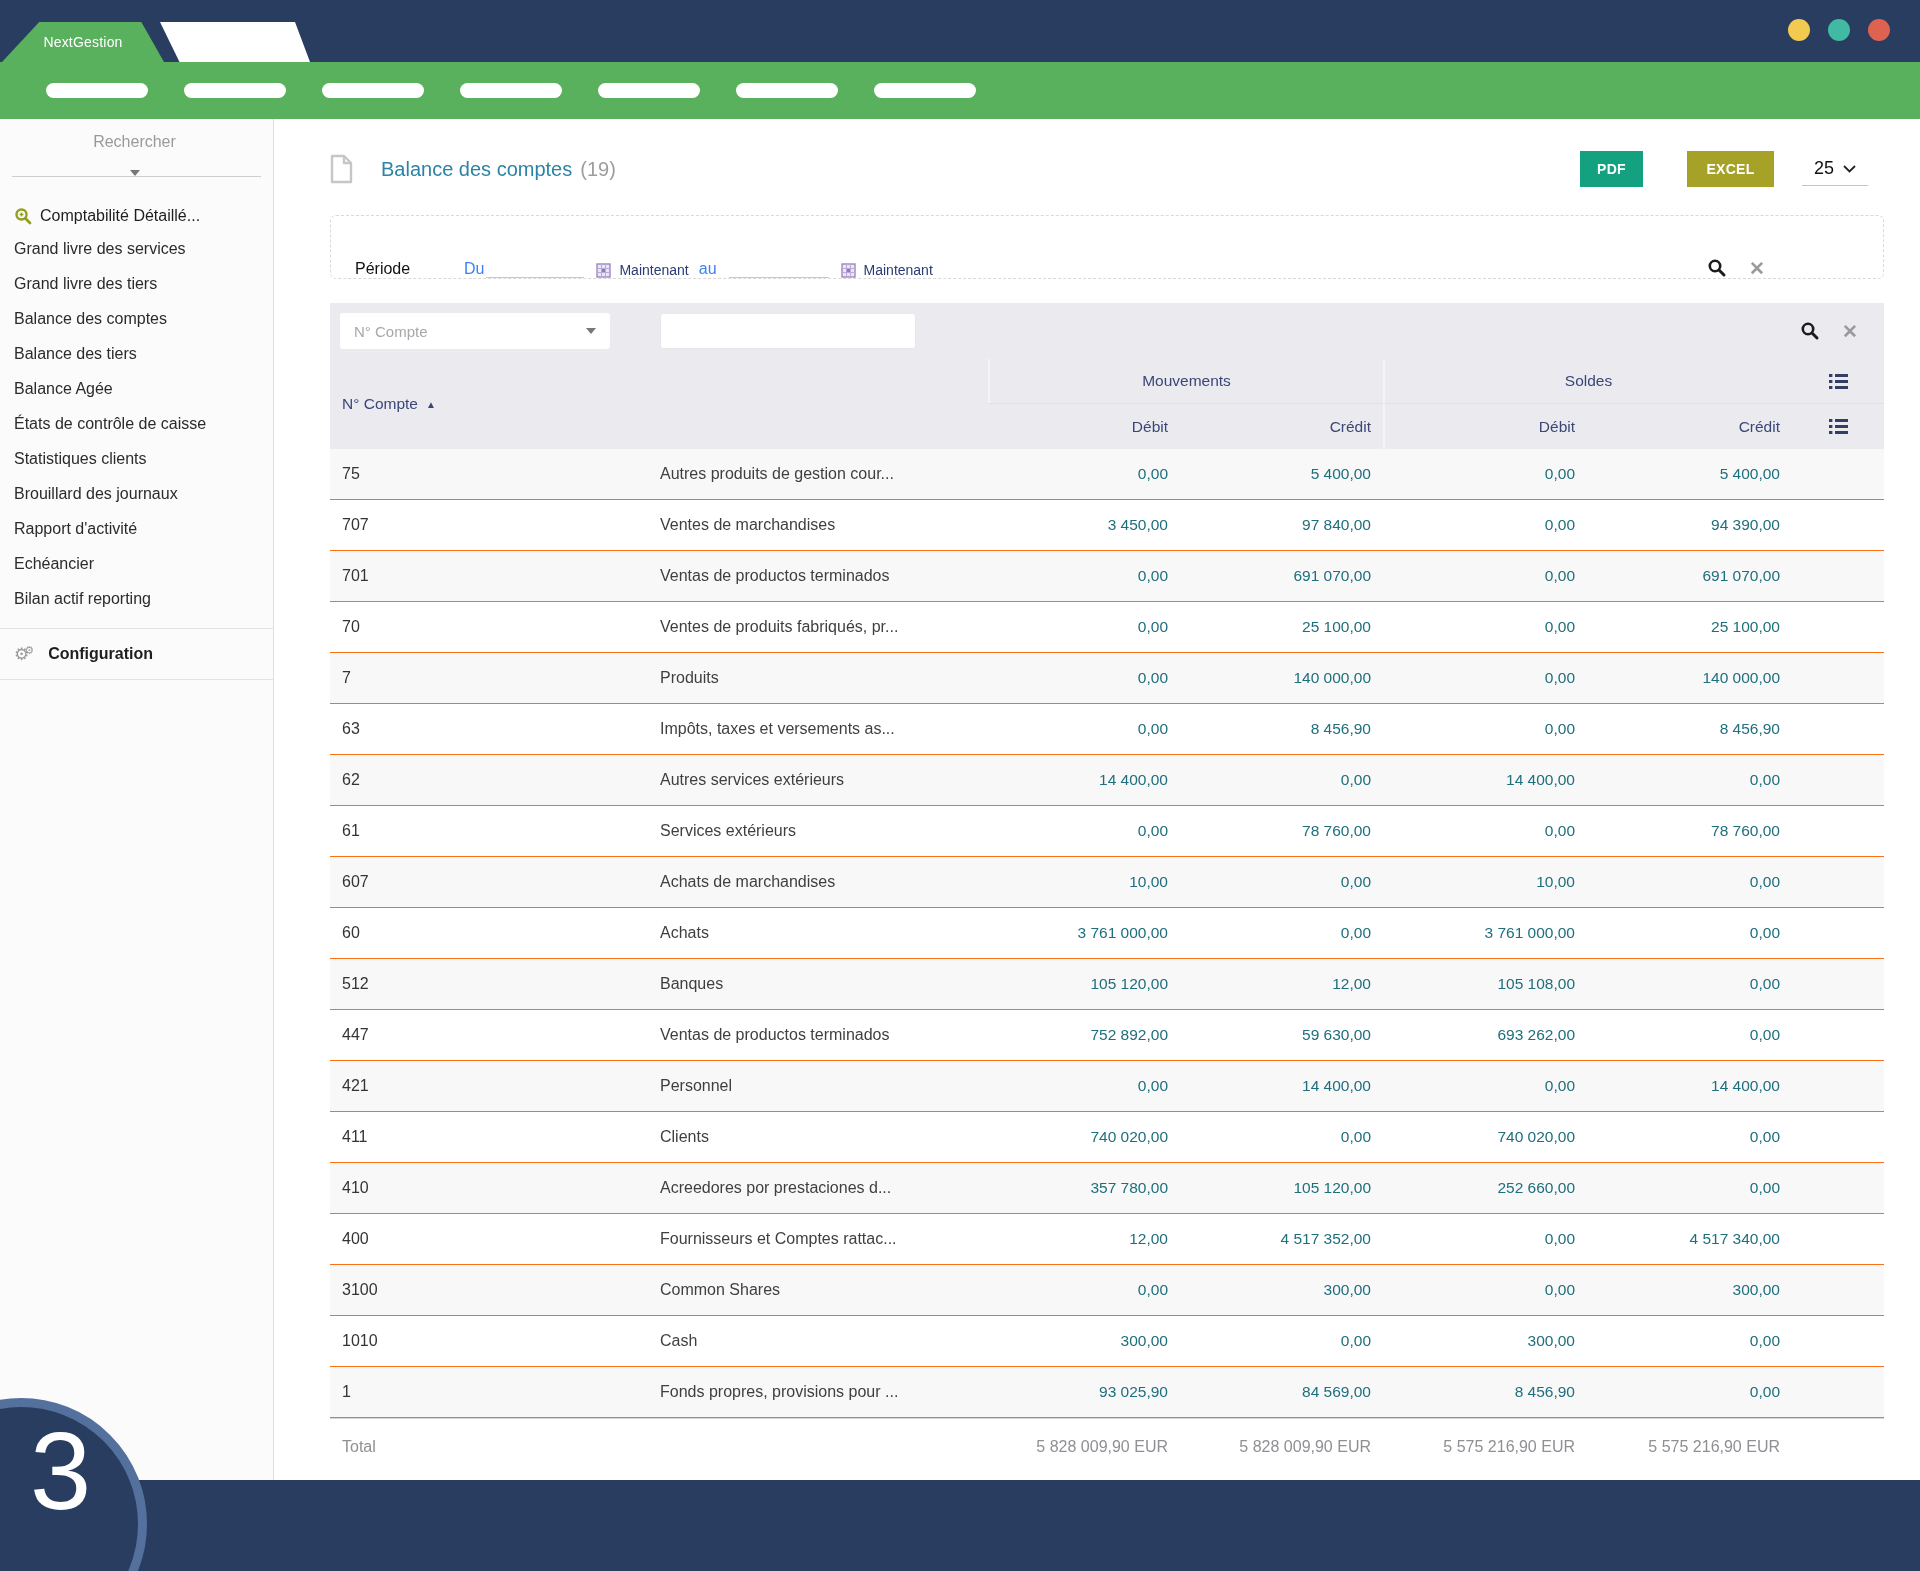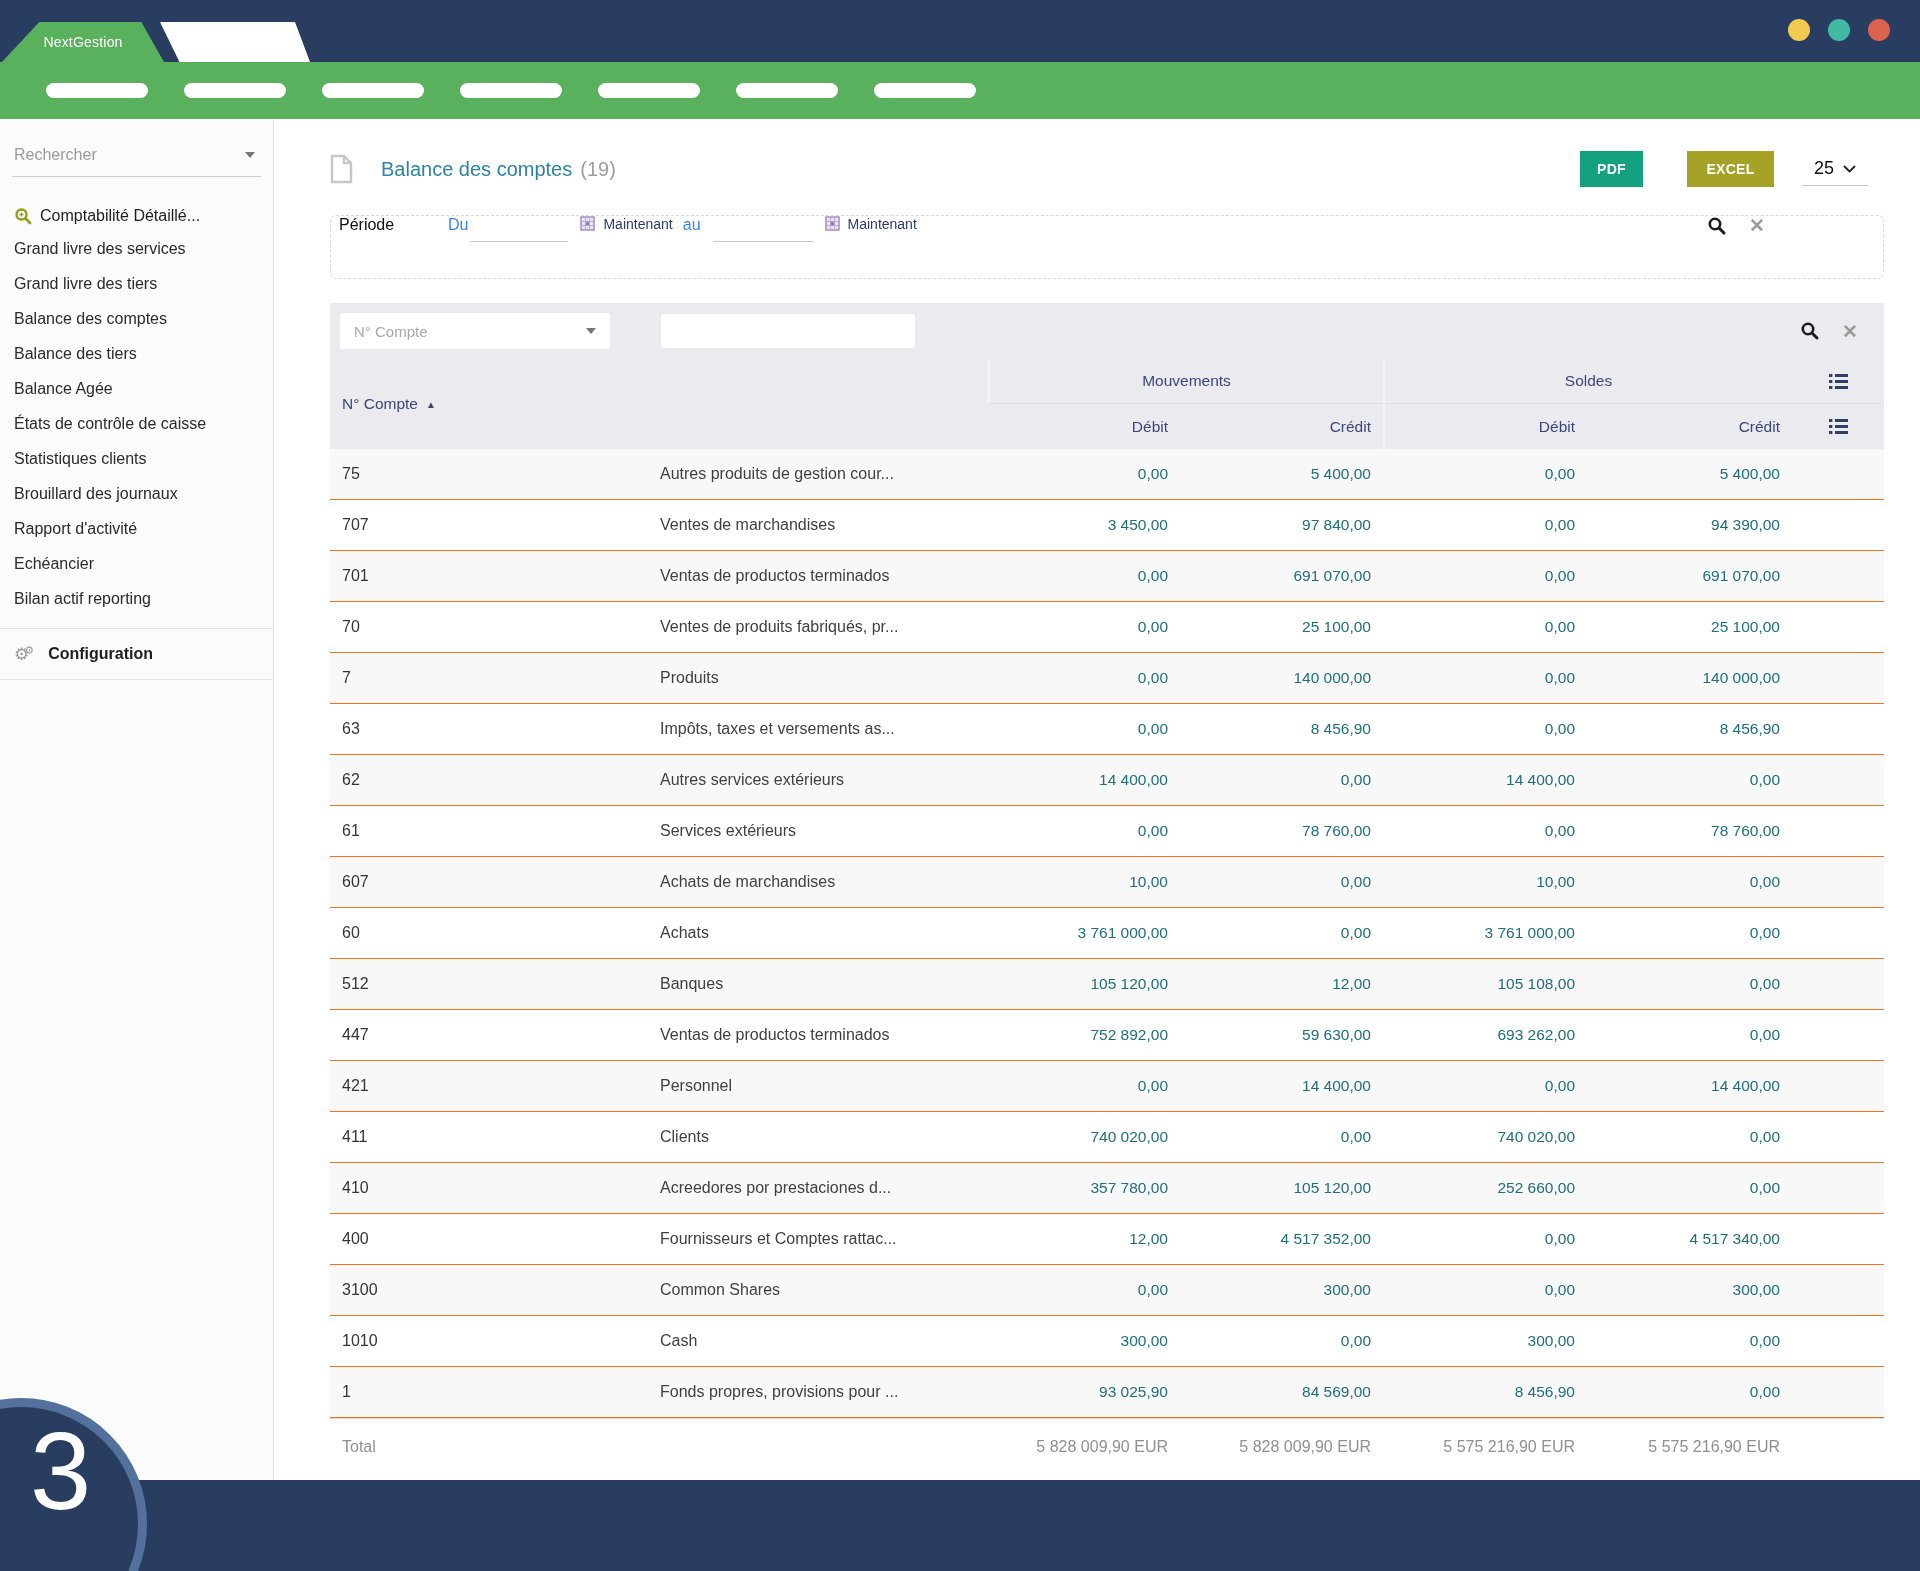--- a/index.html
+++ b/index.html
@@ -21,21 +21,21 @@
   .greennav { height:57px; background:#59b15d; display:flex; align-items:center; padding-left:46px; gap:36px; }
   .pill { display:inline-block; width:102px; height:15px; background:#fff; border-radius:8px; }
 
   
   .app { display:flex; height:1361px; }
   .sidebar { width:274px; background:#fbfbfc; border-right:1px solid #dfdfdf; padding:14px 12px 0 12px; flex:none; }
   .main { flex:1; background:#fff; padding:28px 36px 0 56px; overflow:hidden; }
 
   
   .side-search { display:flex; align-items:center; justify-content:space-between; height:44px;
-    border-bottom:1px solid #cfcfcf; padding:0 6px 0 2px; cursor:pointer; }
+    border-bottom:1px solid #cfcfcf; padding:0 6px 0 2px; cursor:pointer;flex-direction:column; }
   .side-search .ph { color:#9a9a9a; font-size:16px; }
   .caret-down { width:0; height:0; border-left:5px solid transparent; border-right:5px solid transparent; border-top:6px solid #777; }
   .side-section { display:flex; align-items:center; gap:8px; margin:30px 0 6px 2px; font-size:16px; font-weight:normal; color:#1e1e1e;
     white-space:nowrap; overflow:hidden; }
   .side-item { font-size:16px; color:#2b2b2b; padding:8px 0 8px 2px; line-height:19px; cursor:pointer; white-space:nowrap; }
   .side-div { border-top:1px solid #e3e3e3; margin:12px -12px 0 -12px; }
   .side-config { display:flex; align-items:center; gap:9px; font-size:16px; font-weight:bold; color:#1e1e1e; padding:16px 0 16px 2px; cursor:pointer; }
   .gears { color:#9a9a9a; font-size:17px; line-height:1; position:relative; }
   .gears i { font-style:normal; } .gears i.small { font-size:11px; position:relative; top:-6px; left:-5px; }
 
@@ -47,21 +47,21 @@
   .hspacer { flex:1; }
   .btn { border:none; border-radius:0; color:#fff; font-weight:bold; font-size:14px; height:36px; cursor:pointer;
     font-family:"Liberation Sans",sans-serif; letter-spacing:.3px; }
   .btn.pdf { background:#14a17f; width:63px; margin-right:44px; }
   .btn.excel { background:#a6a227; width:87px; margin-right:28px; }
   .size-select { display:flex; align-items:center; justify-content:center; gap:9px; width:66px; height:34px;
     border-bottom:1px solid #c4c4c4; font-size:18px; color:#111; cursor:pointer; margin-right:16px; }
 
   
   .period { margin-top:24px; height:64px; border:1px dashed #d9d9d9; border-radius:6px; background:#fff;
-    display:flex; align-items:flex-start; padding:0 118px 0 8px; }
+    display:flex; align-items:flex-end; padding:0 118px 0 24px; }
   .p-label { font-size:16px; color:#111; width:69px; margin-right:40px; }
   .p-small { font-size:16px; color:#3b82f6; }
   .p-input { width:98px; height:26px; border:none; border-bottom:1px solid #c9c9c9; background:transparent; margin-left:2px; }
   .cal { margin-left:12px; flex:none; cursor:pointer; }
   .now-link { font-size:14px; color:#2b3a75; margin-left:8px; cursor:pointer; }
   .p-au { margin-left:10px; }
   .ic-btn { background:none; border:none; cursor:pointer; display:flex; align-items:center; padding:0; }
   .x-ic { color:#9b9b9b; font-size:19px; font-weight:bold; line-height:1; }
   .gap22 { width:22px; flex:none; }
 

